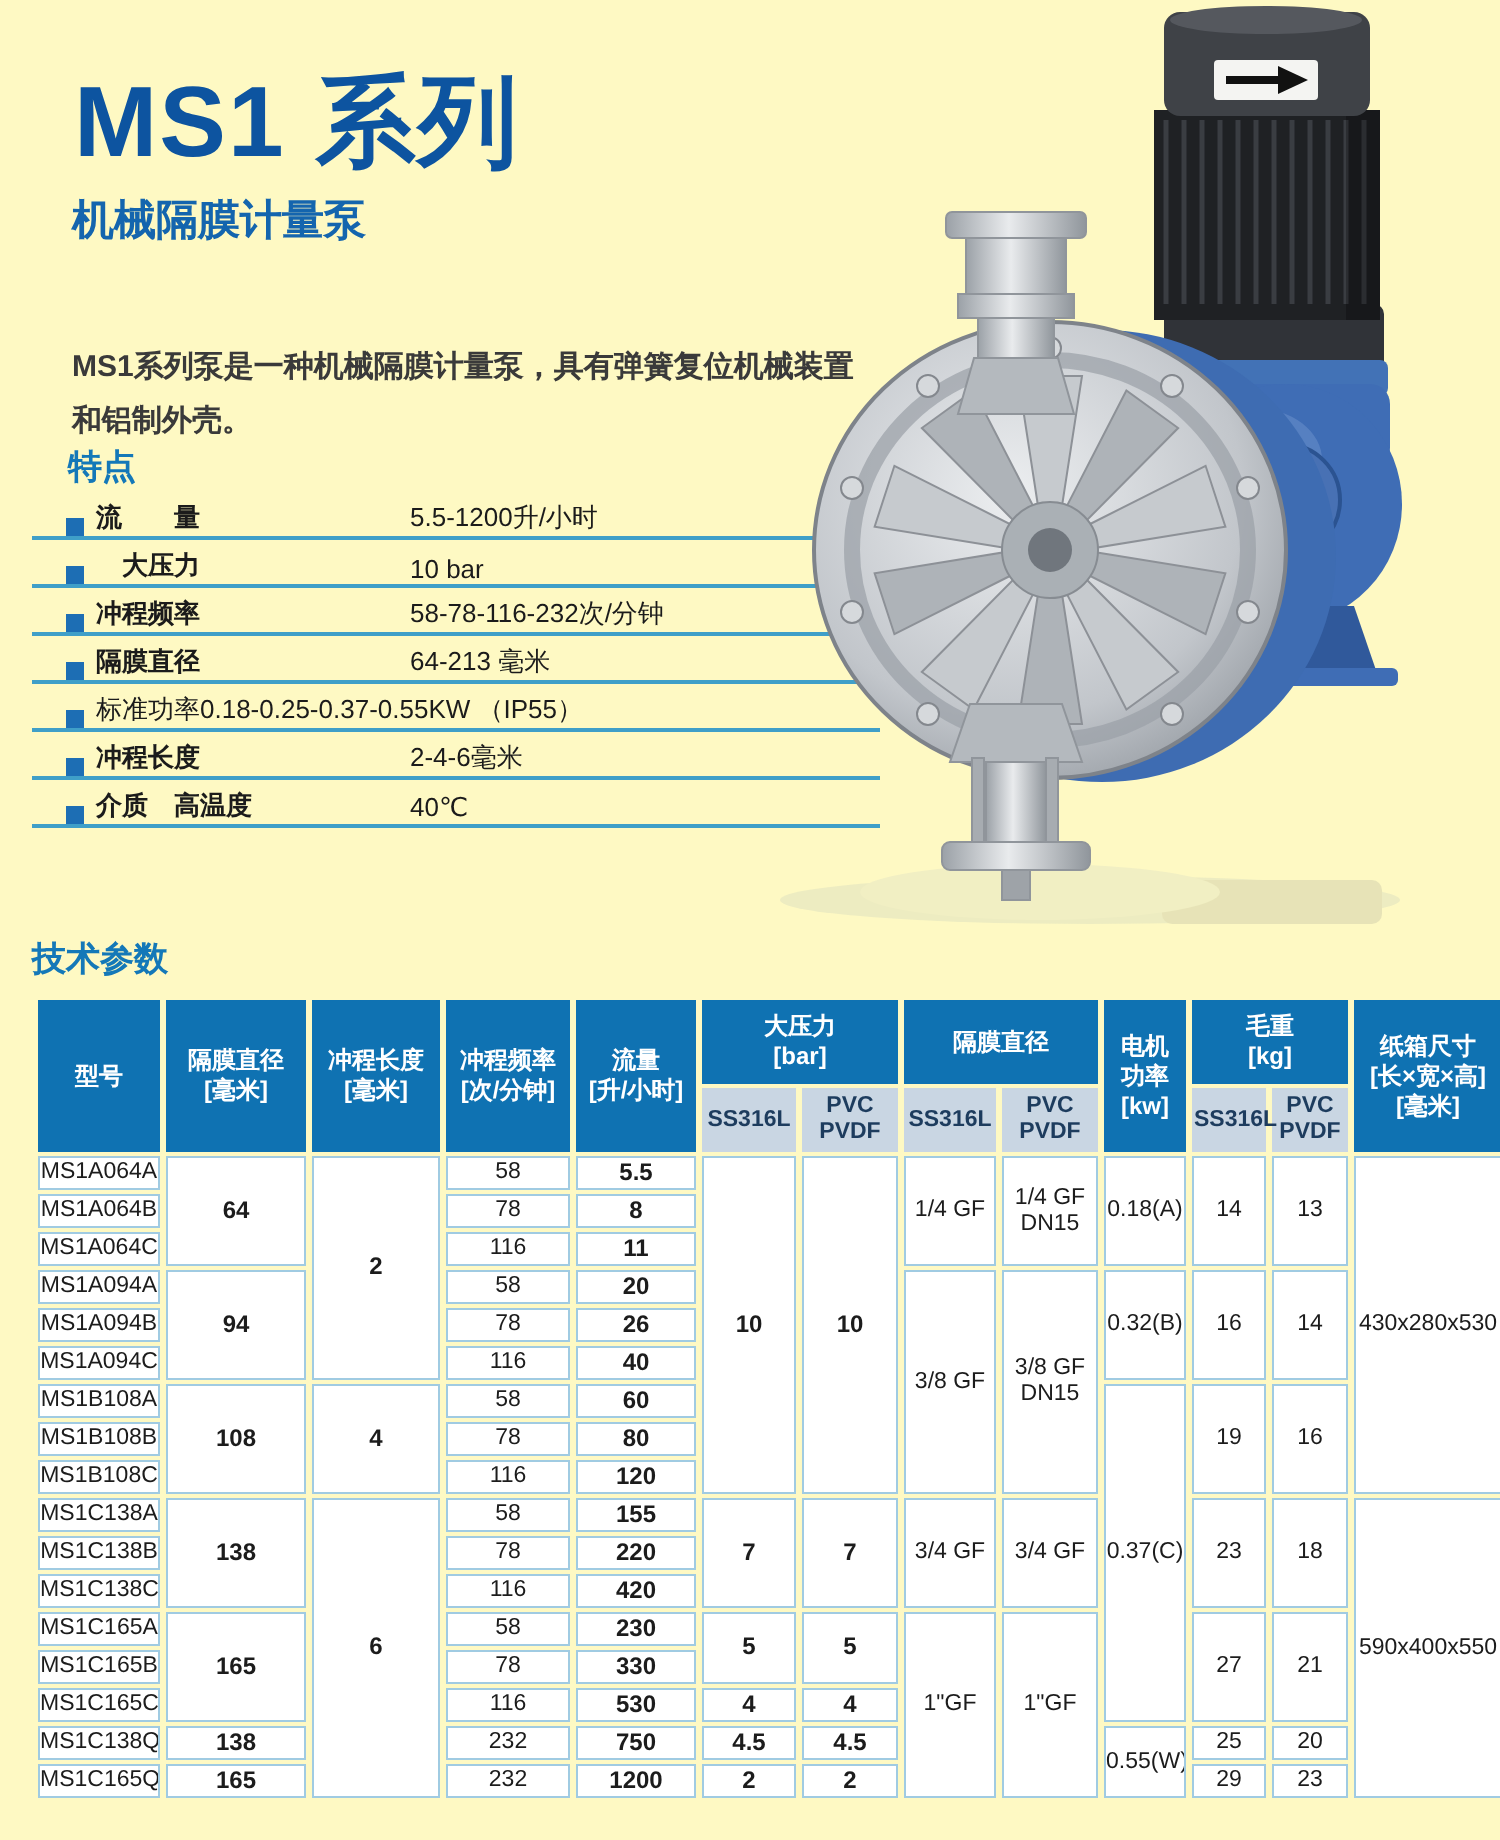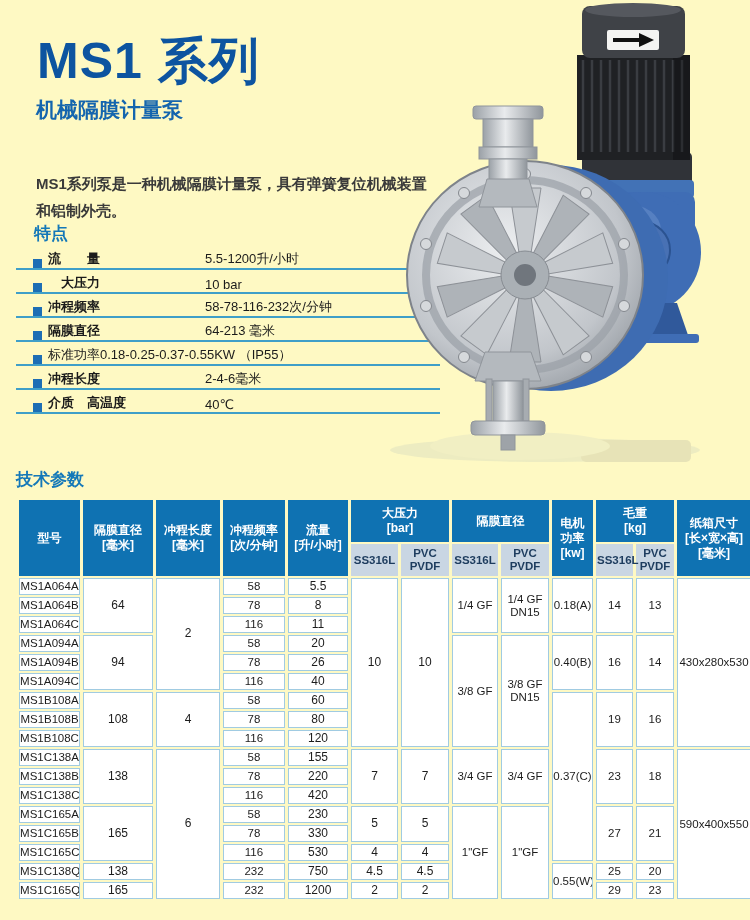--- a/index.html
+++ b/index.html
@@ -22,21 +22,21 @@
   .f-value{font-size:13px;font-weight:normal;color:#1b1b1b;white-space:pre;margin-top:32px;}
   
   .specs{position:absolute;left:16px;top:498px;}
   table{border-collapse:separate;border-spacing:3px 2px;table-layout:fixed;width:722px;}
   thead th{background:#0f72b2;color:#fff;font-weight:bold;font-size:12px;text-align:center;
            vertical-align:middle;white-space:pre-line;line-height:1.25;padding:1px;height:40px;}
   thead tr.sub th{background:#c9d6e3;color:#1d3c5e;font-size:11.5px;height:30px;line-height:1.1;}
   tbody td{background:#fff;border:1px solid #a0cbe2;font-size:11.5px;text-align:center;
            vertical-align:middle;color:#1c1c1c;white-space:pre-line;line-height:1.1;
            height:15px;padding:0;overflow:hidden;}
-  tbody td.b{font-weight:normal;font-size:12px;}
+  tbody td.b{font-weight:bold;font-size:12px;}
   
   .photo{position:absolute;left:355px;top:0;width:395px;height:465px;}
 </style>
 </head>
 <body>
 
 <div class="page">
 
   <div class="title">MS1 系列</div>
   <div class="subtitle">机械隔膜计量泵</div>
@@ -260,21 +260,21 @@
             <td class="b">11</td>
           </tr>
           <tr>
             <td>MS1A094A</td>
             <td rowspan="3" class="b">94</td>
             <td>58</td>
             <td class="b">20</td>
             <td rowspan="6">3/8 GF</td>
             <td rowspan="6">3/8 GF
 DN15</td>
-            <td rowspan="3">0.40(B)</td>
+            <td rowspan="3">0.32(B)</td>
             <td rowspan="3">16</td>
             <td rowspan="3">14</td>
           </tr>
           <tr>
             <td>MS1A094B</td>
             <td>78</td>
             <td class="b">26</td>
           </tr>
           <tr>
             <td>MS1A094C</td>

